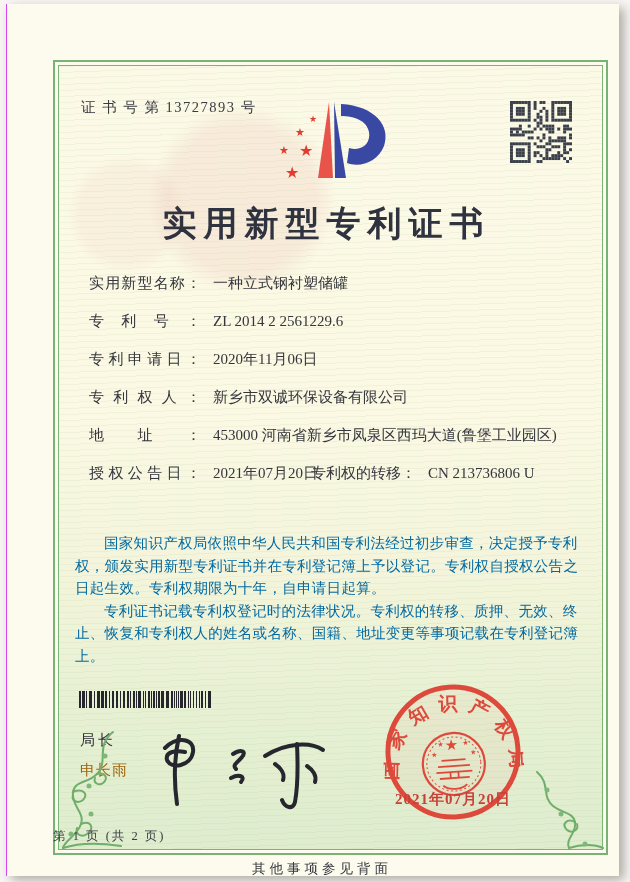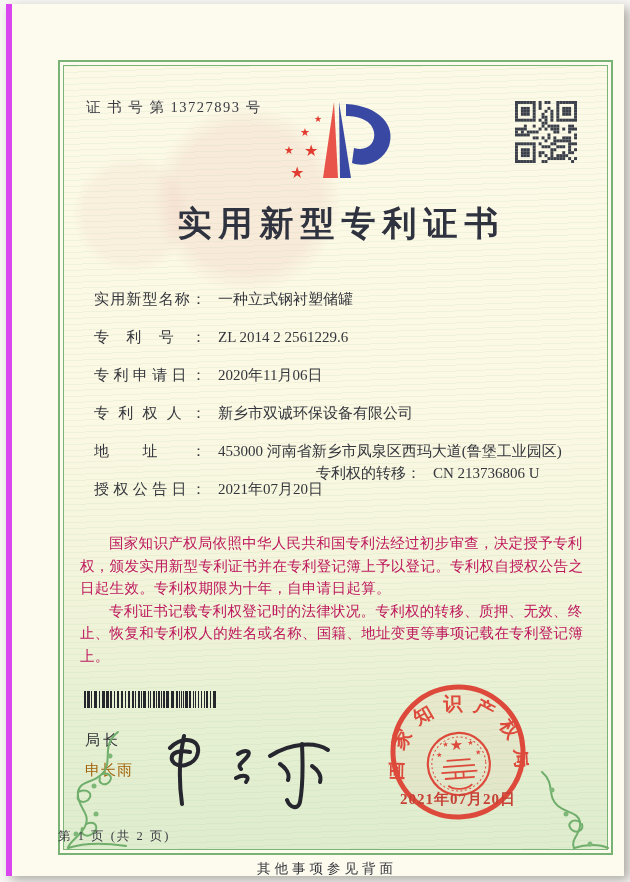--- a/index.html
+++ b/index.html
@@ -1,40 +1,40 @@
 <!DOCTYPE html>
 <html><head>
 <meta charset="utf-8">
 <style>
   html,body{margin:0;padding:0;}
   .stage{position:relative;width:630px;height:882px;background:#f7f6f3;overflow:hidden;
          font-family:"Liberation Serif",serif;}
   .paper{position:absolute;left:6px;top:4px;width:612px;height:872px;background:#fdfbee;
-         box-shadow:5px 4px 10px rgba(125,122,112,.6);border-left:6px solid #d946ef;}
+         box-shadow:5px 4px 10px rgba(125,122,112,.6);border-left:1px solid #d946ef;}
   .frame-outer{position:absolute;left:46px;top:56px;width:555px;height:795px;
          border:2px solid #79b275;box-sizing:border-box;}
   .frame-inner{position:absolute;left:3px;top:3px;right:3px;bottom:3px;border:1px solid #7ab476;
          background-image:
            repeating-linear-gradient(178deg, rgba(122,186,112,0.09) 0 1px, rgba(0,0,0,0) 1px 6px),
            linear-gradient(180deg,#fcf9e7 0%,#fbf8e3 45%,#f2f4da 68%,#e7f0d3 82%,#dfecce 100%);}
   .wm{position:absolute;border-radius:50%;pointer-events:none;}
   .wm1{left:140px;top:100px;width:190px;height:190px;
        background:radial-gradient(circle,rgba(224,150,145,.14) 0 55%,rgba(224,150,145,0) 70%);}
   .wm2{left:60px;top:150px;width:120px;height:120px;
        background:radial-gradient(circle,rgba(224,150,145,.09) 0 55%,rgba(224,150,145,0) 70%);}
   .abs{position:absolute;}
   .cert-no{left:74px;top:94px;font-size:14.5px;letter-spacing:1.5px;color:#3a3b42;}
-  .title{left:52px;width:555px;top:197px;text-align:center;font-size:34px;letter-spacing:7px;
+  .title{left:42px;width:555px;top:197px;text-align:center;font-size:34px;letter-spacing:7px;
          font-weight:600;color:#2f323f;}
   .fields{left:82px;top:270px;width:490px;font-size:15px;color:#35363d;}
   .frow{height:38px;position:relative;white-space:nowrap;}
-  .flabel{display:inline-block;width:112px;text-align:justify;text-align-last:justify;margin-top:16px;}
+  .flabel{display:inline-block;width:112px;text-align:justify;text-align-last:justify;}
   .fvalue{margin-left:12px;font-family:Liberation Serif, serif;}
   .fpair2{position:absolute;left:222px;top:0;}
-  .paras{left:68px;top:528px;width:508px;font-size:14.5px;line-height:1.56;color:#be185d;
+  .paras{left:68px;top:528px;width:508px;font-size:14.5px;line-height:1.56;color:#0369a1;
          letter-spacing:.3px;}
   .paras p{margin:0;text-indent:2em;}
   .director-title{left:73px;top:727px;font-family:"Liberation Sans",sans-serif;font-size:15px;
          letter-spacing:3px;color:#2e2f35;}
   .director-name{left:73px;top:757px;font-family:"Liberation Sans",sans-serif;font-size:15px;
          letter-spacing:1px;color:#a16207;}
   .seal-wrap{left:376px;top:678px;width:140px;height:140px;transform:rotate(-4deg);}
   .seal-date{left:362px;top:786px;width:168px;text-align:center;color:#c64237;font-size:15px;
          font-weight:600;letter-spacing:1px;}
   .page-note{left:46px;width:555px;top:824px;font-size:12.5px;color:#3a3b42;

